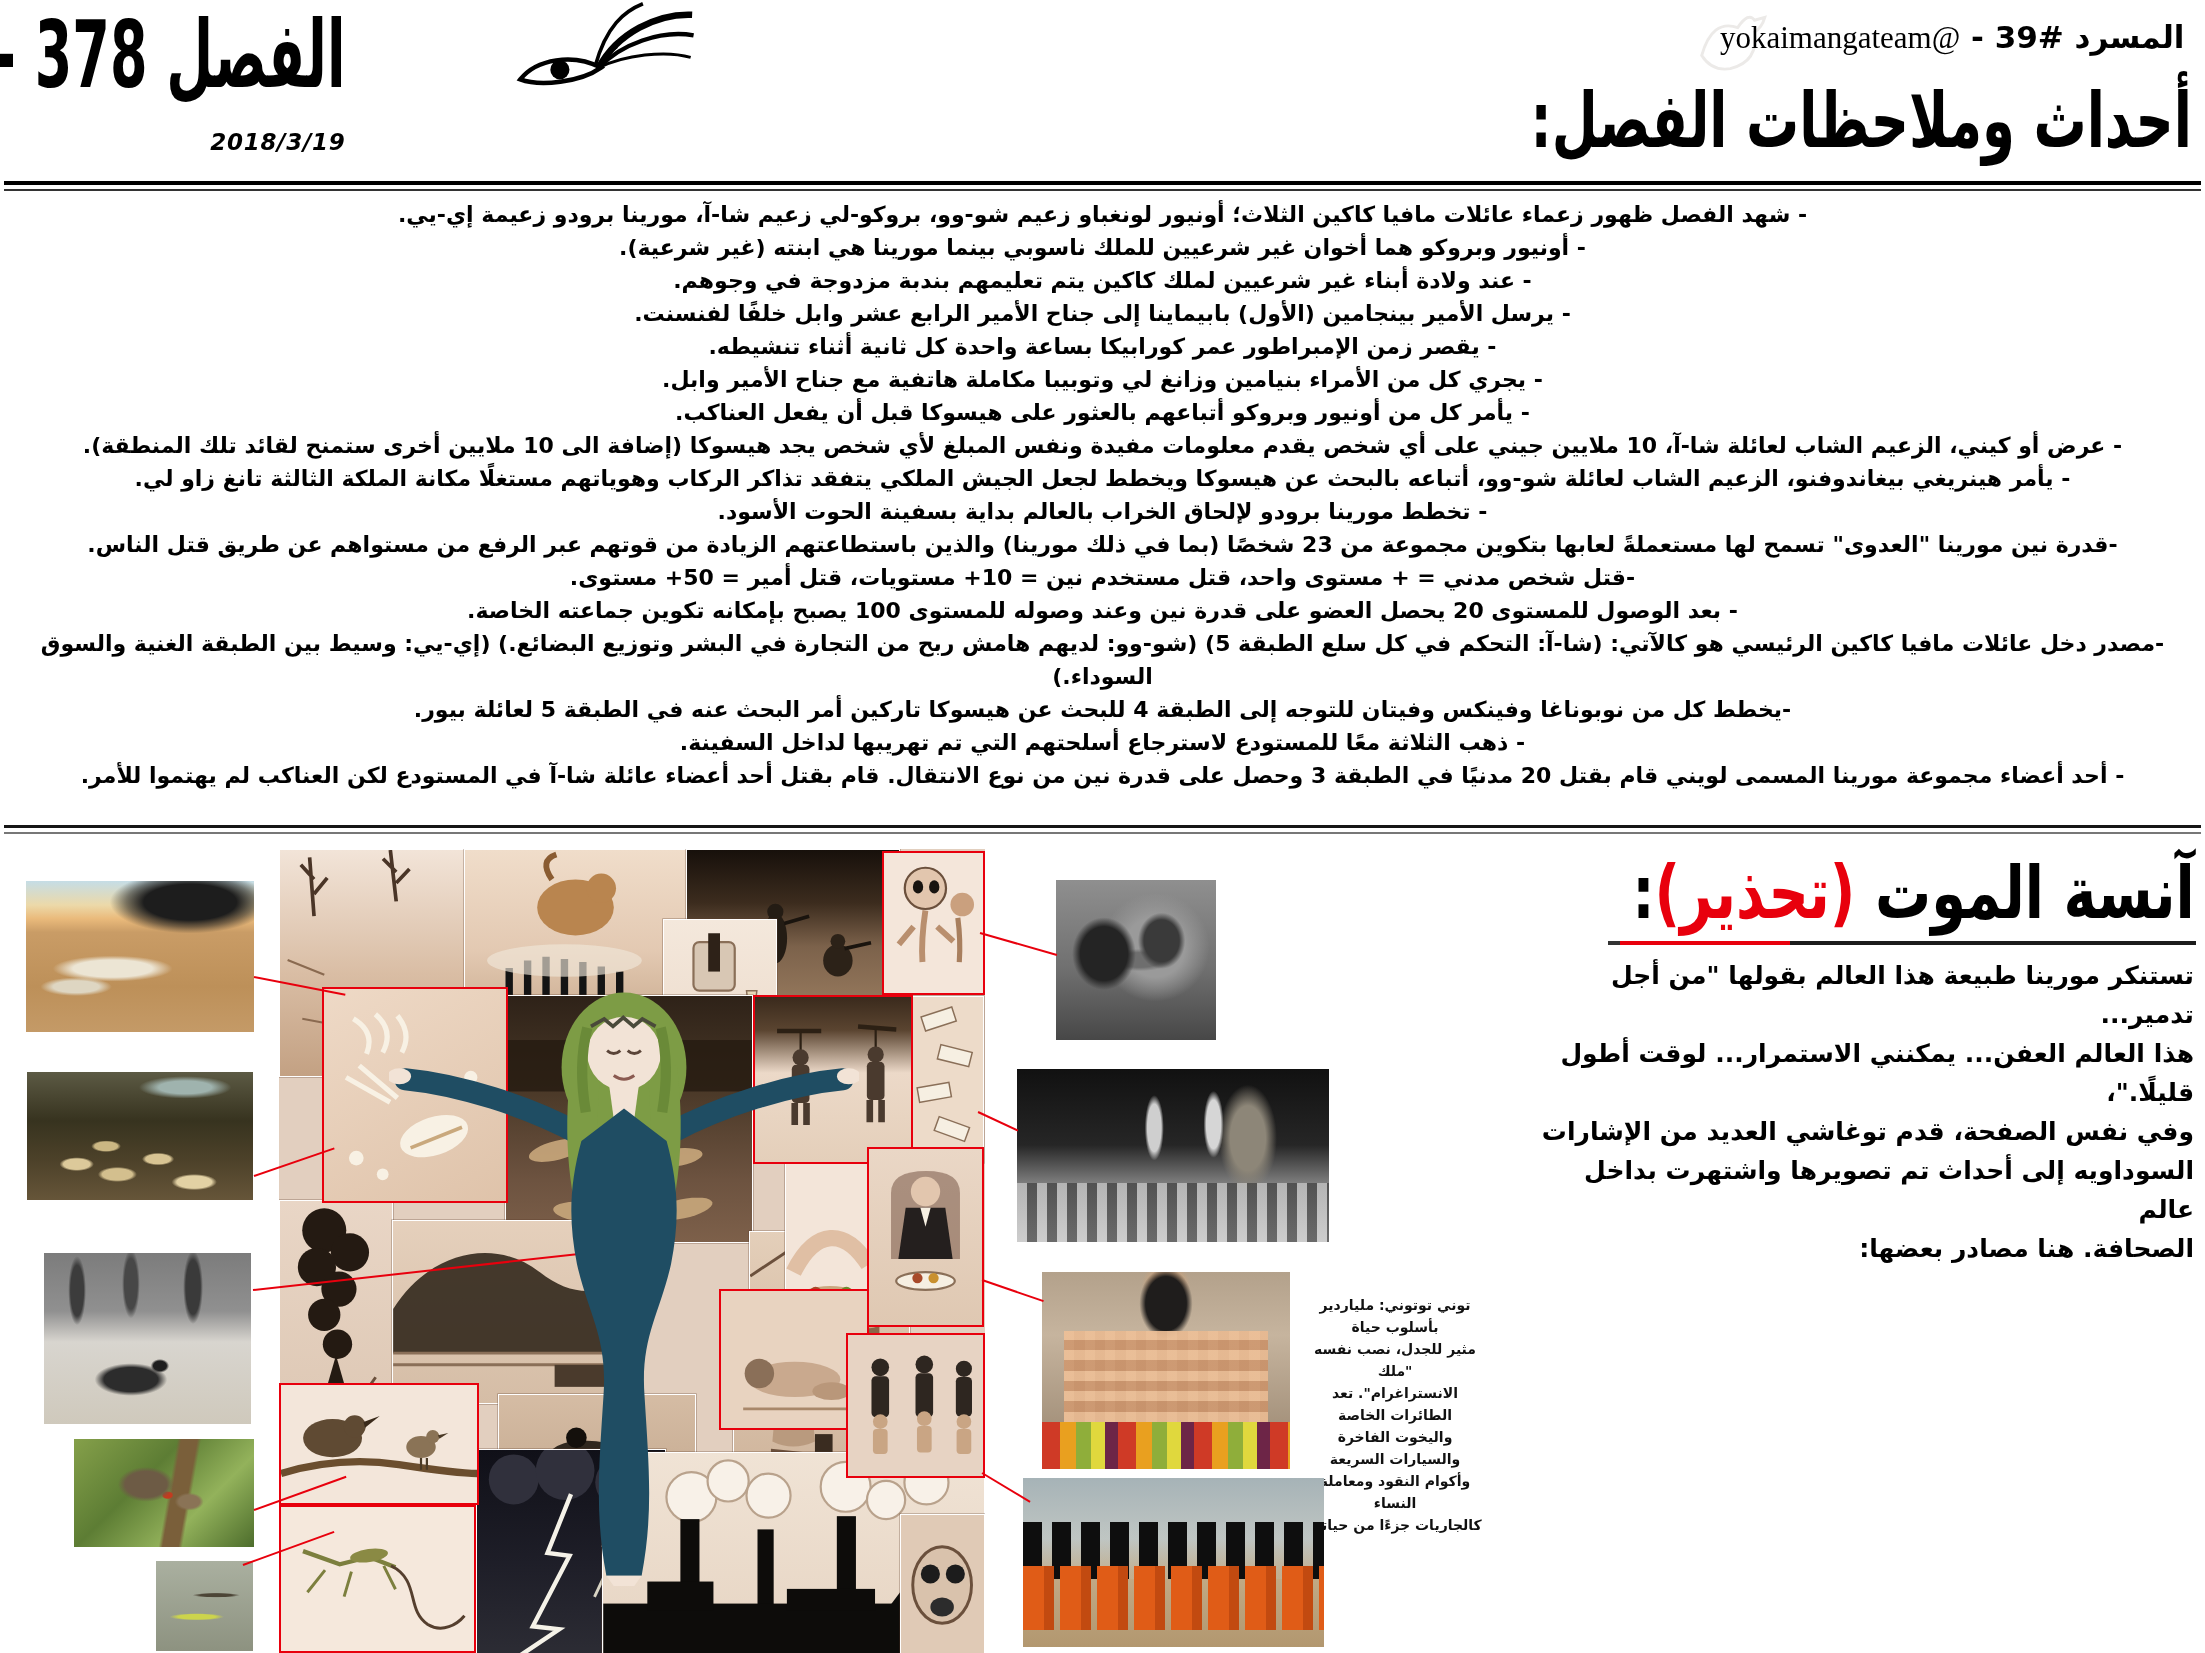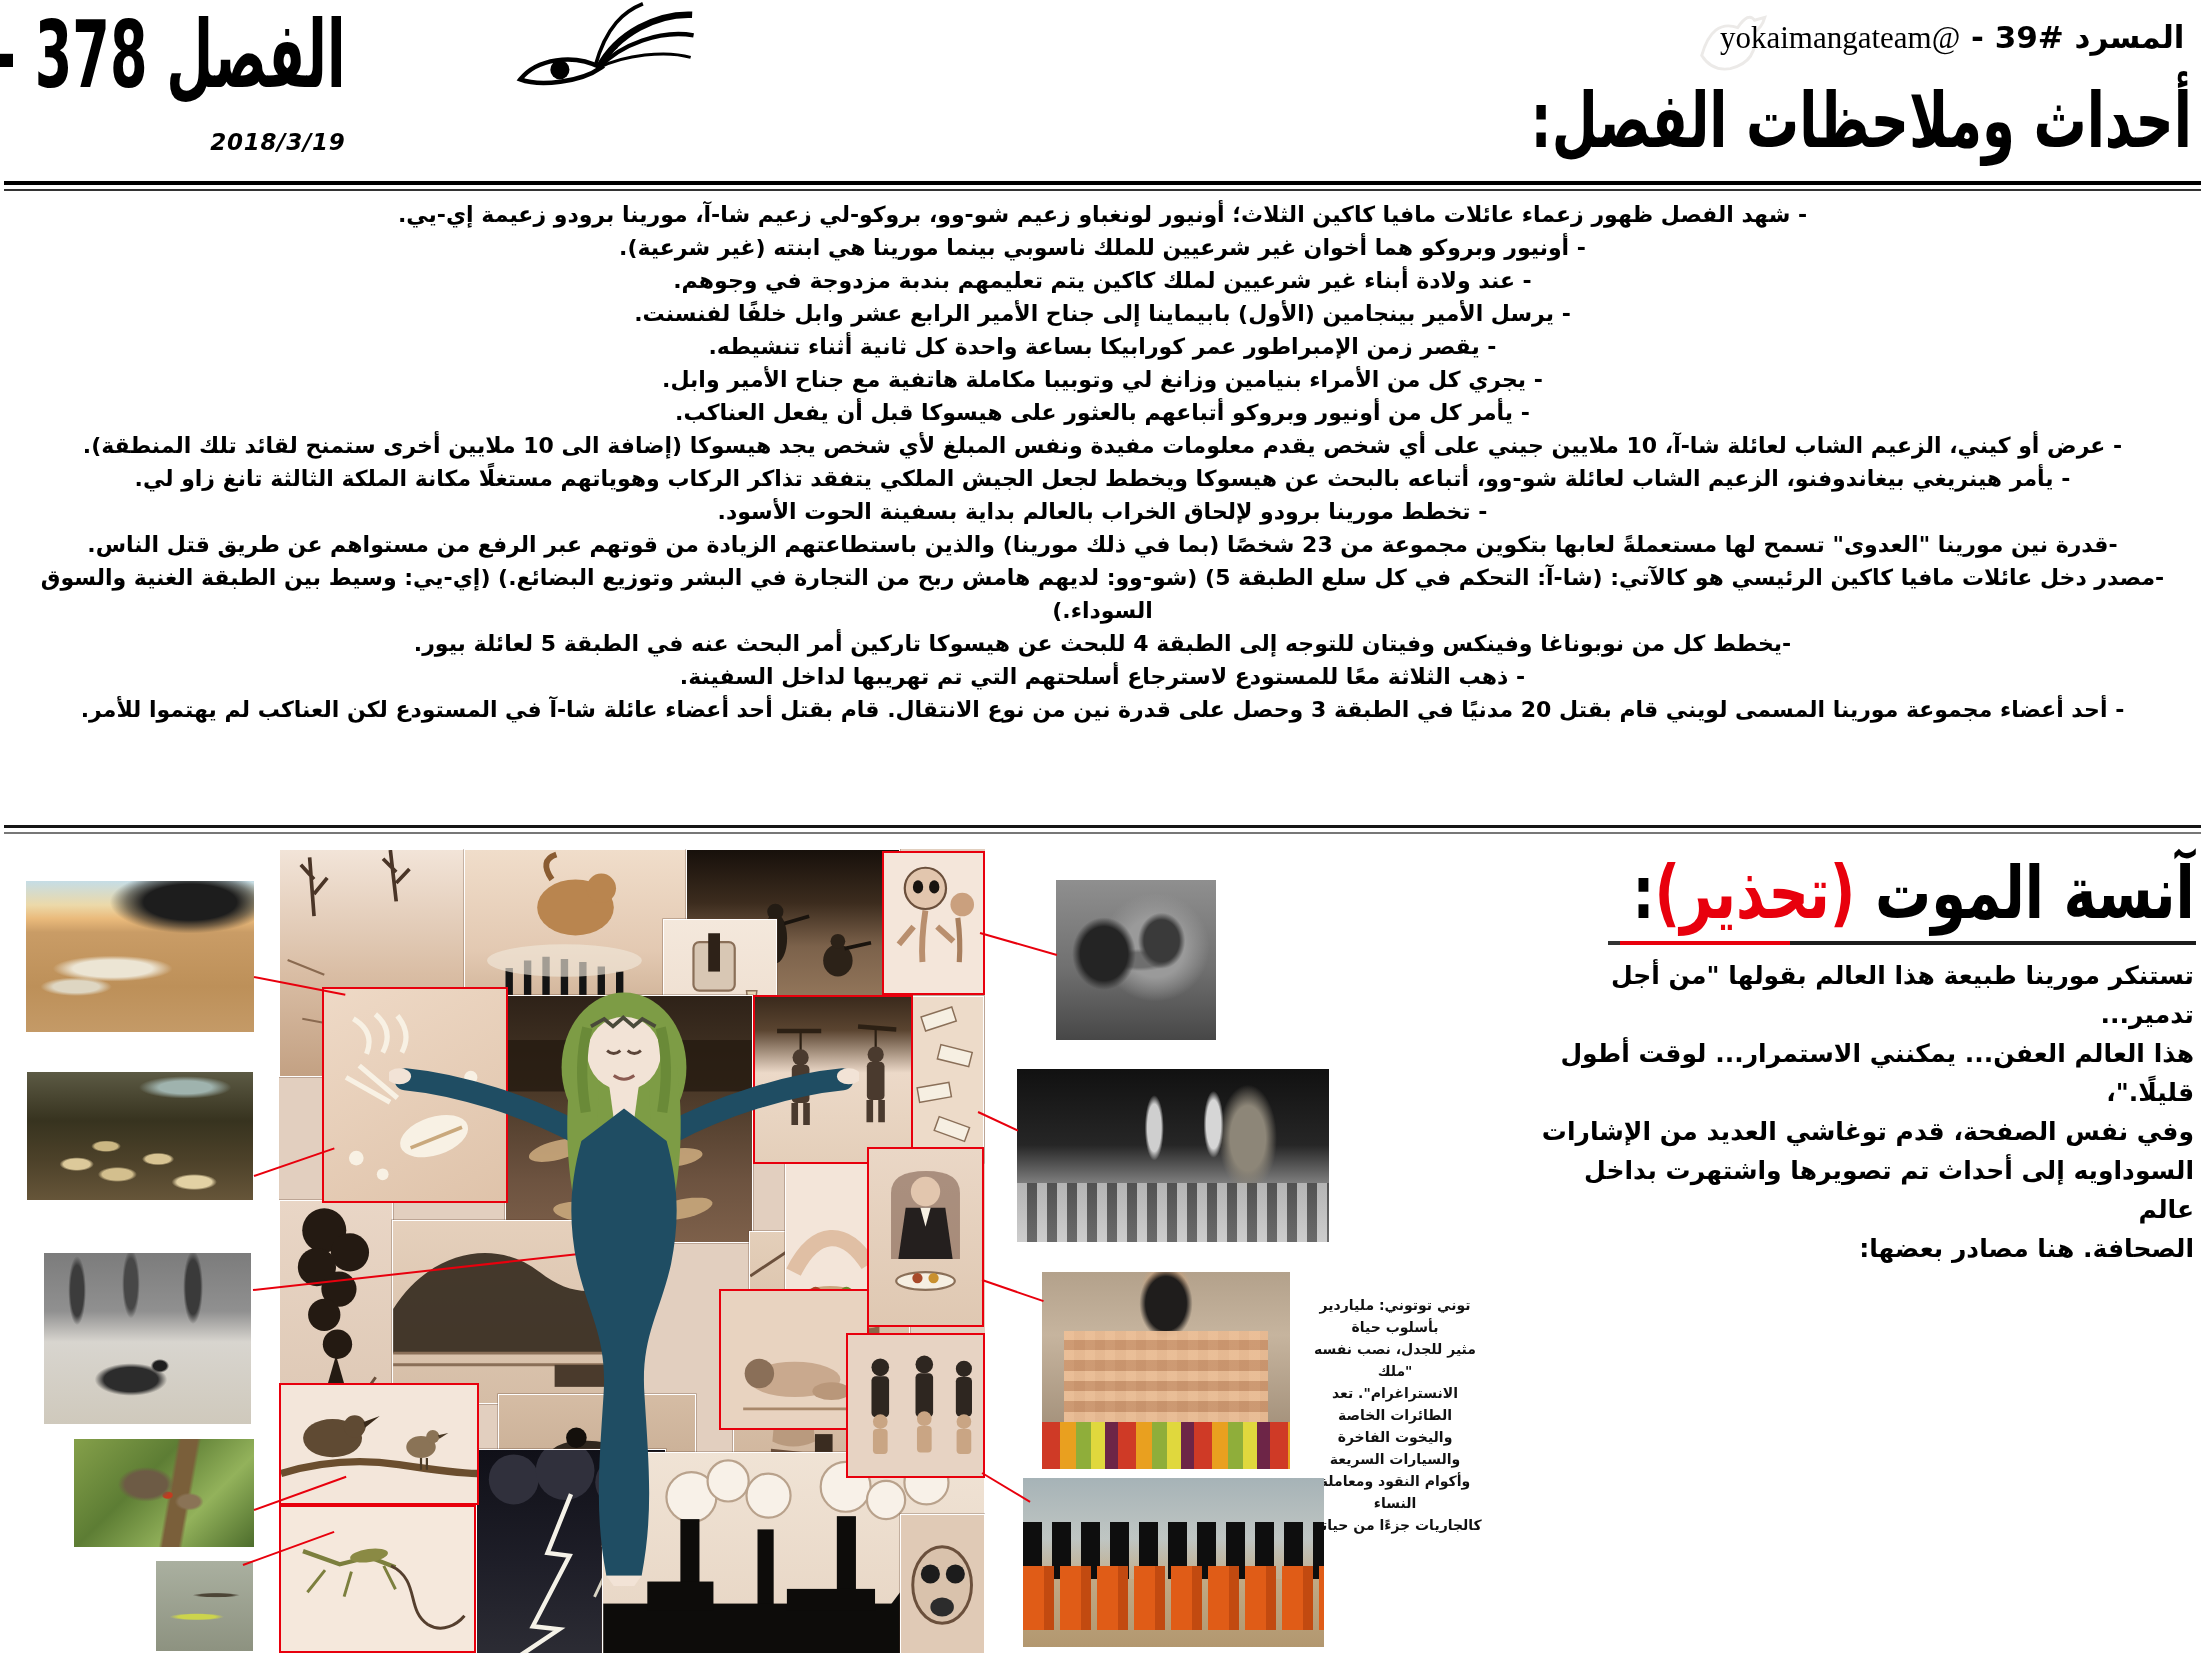--- a/index.html
+++ b/index.html
@@ -82,20 +82,22 @@
     <div class="note">- أونيور وبروكو هما أخوان غير شرعيين للملك ناسوبي بينما مورينا هي ابنته (غير شرعية).</div>
     <div class="note">- عند ولادة أبناء غير شرعيين لملك كاكين يتم تعليمهم بندبة مزدوجة في وجوهم.</div>
     <div class="note">- يرسل الأمير بينجامين (الأول) بابيماينا إلى جناح الأمير الرابع عشر وابل خلفًا لفنسنت.</div>
     <div class="note">- يقصر زمن الإمبراطور عمر كورابيكا بساعة واحدة كل ثانية أثناء تنشيطه.</div>
     <div class="note">- يجري كل من الأمراء بنيامين وزانغ لي وتوبيبا  مكاملة هاتفية مع جناح الأمير وابل.</div>
     <div class="note">- يأمر كل من أونيور وبروكو أتباعهم بالعثور على هيسوكا قبل أن يفعل العناكب.</div>
     <div class="note">- عرض أو كيني، الزعيم الشاب لعائلة شا-آ، 10 ملايين جيني على أي شخص يقدم معلومات مفيدة ونفس المبلغ لأي شخص يجد هيسوكا  (إضافة الى 10 ملايين أخرى ستمنح لقائد تلك المنطقة).</div>
     <div class="note">- يأمر هينريغي بيغاندوفنو، الزعيم الشاب لعائلة شو-وو، أتباعه بالبحث عن هيسوكا ويخطط لجعل الجيش الملكي يتفقد تذاكر الركاب وهوياتهم مستغلًا  مكانة الملكة الثالثة تانغ زاو لي.</div>
     <div class="note">- تخطط مورينا برودو لإلحاق الخراب بالعالم بداية بسفينة الحوت الأسود.</div>
     <div class="note">-قدرة نين مورينا "العدوى" تسمح لها مستعملةً لعابها بتكوين مجموعة من 23 شخصًا (بما في ذلك مورينا) والذين باستطاعتهم الزيادة من قوتهم عبر الرفع من مستواهم عن طريق قتل الناس.</div>
+    <div class="note">-قتل شخص مدني = + مستوى واحد، قتل مستخدم نين = 10+ مستويات، قتل أمير = 50+ مستوى.</div>
+    <div class="note">- بعد الوصول للمستوى 20 يحصل العضو على قدرة نين وعند وصوله للمستوى 100 يصبح بإمكانه تكوين جماعته الخاصة.</div>
     <div class="note">-مصدر دخل عائلات مافيا كاكين الرئيسي هو كالآتي: (شا-آ: التحكم في كل سلع الطبقة 5) (شو-وو: لديهم هامش ربح من التجارة في البشر وتوزيع البضائع.) (إي-يي: وسيط بين الطبقة الغنية والسوق السوداء.)</div>
     <div class="note">-يخطط كل من نوبوناغا وفينكس وفيتان للتوجه إلى الطبقة 4 للبحث عن هيسوكا تاركين أمر البحث عنه في الطبقة 5 لعائلة بيور.</div>
     <div class="note">- ذهب الثلاثة معًا للمستودع لاسترجاع أسلحتهم التي تم تهريبها لداخل السفينة.</div>
     <div class="note">- أحد أعضاء مجموعة مورينا المسمى لويني قام بقتل 20 مدنيًا في الطبقة 3 وحصل على قدرة نين من نوع الانتقال. قام بقتل أحد أعضاء عائلة شا-آ في المستودع لكن العناكب لم يهتموا للأمر.</div>
   </div>
 
   <div class="abs rule" style="top:825px;height:2.9px;background:#161616;"></div>
   <div class="abs rule" style="top:832px;height:1.5px;background:#777;"></div>
 
   <div class="abs death-heading">

